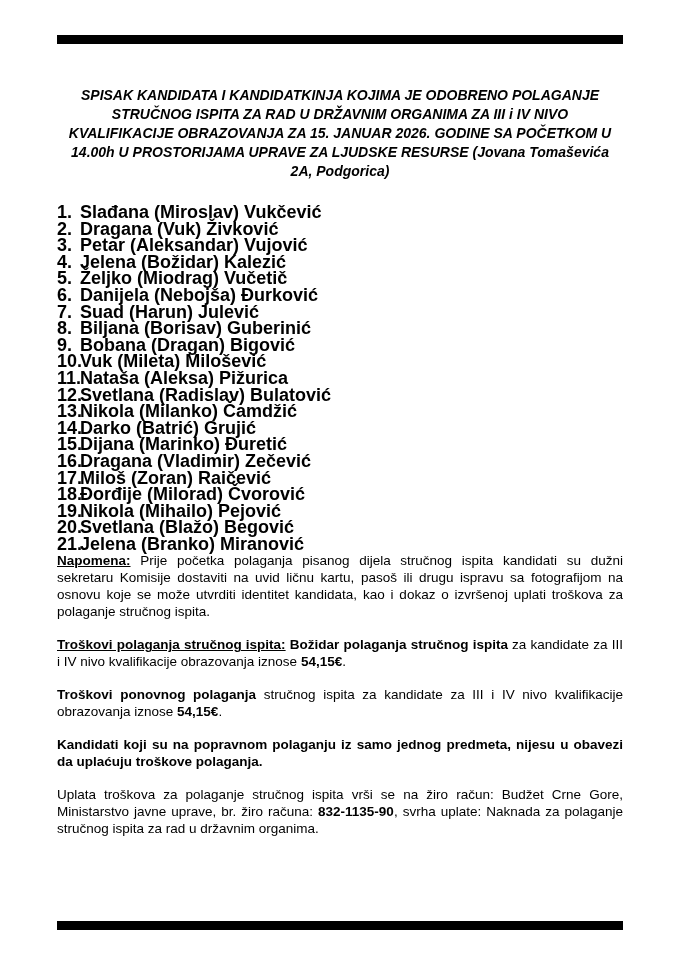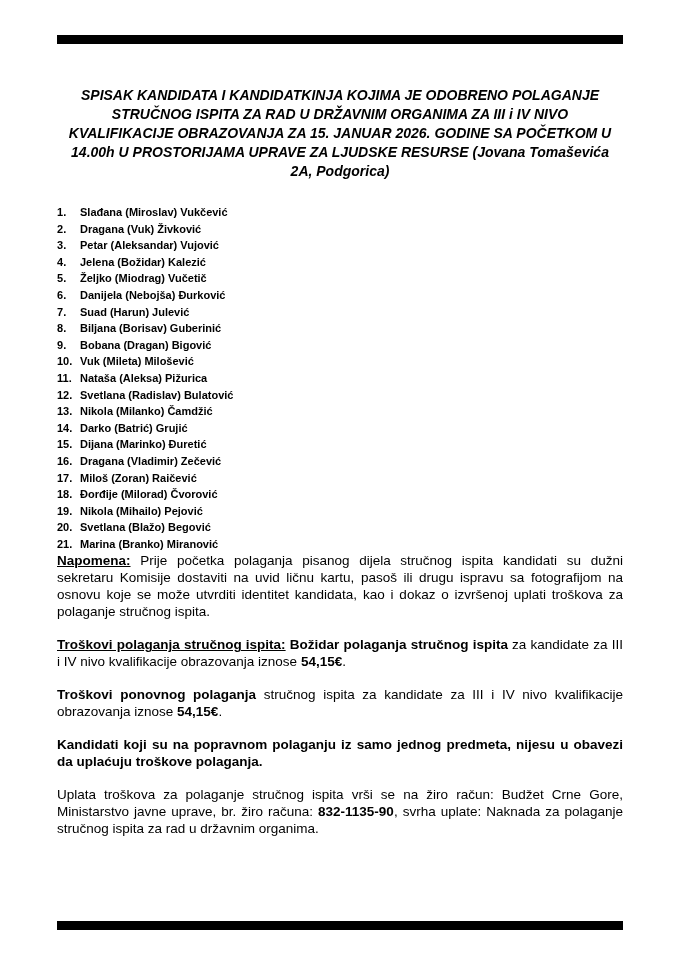--- a/index.html
+++ b/index.html
@@ -37,21 +37,21 @@
     font-weight: bold;
     font-style: italic;
     text-align: center;
     line-height: 19px;
   }
   ol.candidates {
     list-style: none;
     margin: 23px 0 0 0;
     padding: 0;
     counter-reset: cand;
-    font-size: 11px;
+    font-size: 18px;
     font-weight: bold;
     line-height: 16.6px;
   }
   ol.candidates li {
     counter-increment: cand;
     white-space: nowrap;
   }
   ol.candidates li::before {
     content: counter(cand) ".";
     display: inline-block;
@@ -91,21 +91,21 @@
         <li>Nataša (Aleksa) Pižurica</li>
         <li>Svetlana (Radislav) Bulatović</li>
         <li>Nikola (Milanko) Čamdžić</li>
         <li>Darko (Batrić) Grujić</li>
         <li>Dijana (Marinko) Đuretić</li>
         <li>Dragana (Vladimir) Zečević</li>
         <li>Miloš (Zoran) Raičević</li>
         <li>Đorđije (Milorad) Čvorović</li>
         <li>Nikola (Mihailo) Pejović</li>
         <li>Svetlana (Blažo) Begović</li>
-        <li>Marina (Branko) Miranović</li>
+        <li>Jelena (Branko) Miranović</li>
       </ol>
 
     <div class="paragraphs">
         <p><span class="seg-b seg-u">Napomena:</span><span> Prije početka polaganja pisanog dijela stručnog ispita kandidati su dužni sekretaru Komisije dostaviti na uvid ličnu kartu, pasoš ili drugu ispravu sa fotografijom na osnovu koje se može utvrditi identitet kandidata, kao i dokaz o izvršenoj uplati troškova za polaganje stručnog ispita.</span></p>
         <p><span class="seg-b seg-u">Troškovi polaganja stručnog ispita:</span><span class="seg-b"> </span><span class="seg-b">Božidar polaganja stručnog ispita</span><span> za kandidate za III i IV nivo kvalifikacije obrazovanja iznose </span><span class="seg-b">54,15€</span><span>.</span></p>
         <p><span class="seg-b">Troškovi ponovnog polaganja</span><span> stručnog ispita za kandidate za III i IV nivo kvalifikacije obrazovanja iznose </span><span class="seg-b">54,15€</span><span>.</span></p>
         <p><span class="seg-b">Kandidati koji su na popravnom polaganju iz samo jednog predmeta, nijesu u obavezi da uplaćuju troškove polaganja.</span></p>
         <p><span>Uplata troškova za polaganje stručnog ispita vrši se na žiro račun: Budžet Crne Gore, Ministarstvo javne uprave, br. žiro računa: </span><span class="seg-b">832-1135-90</span><span>, svrha uplate: Naknada za polaganje stručnog ispita za rad u državnim organima.</span></p>
       </div>
   </div>

